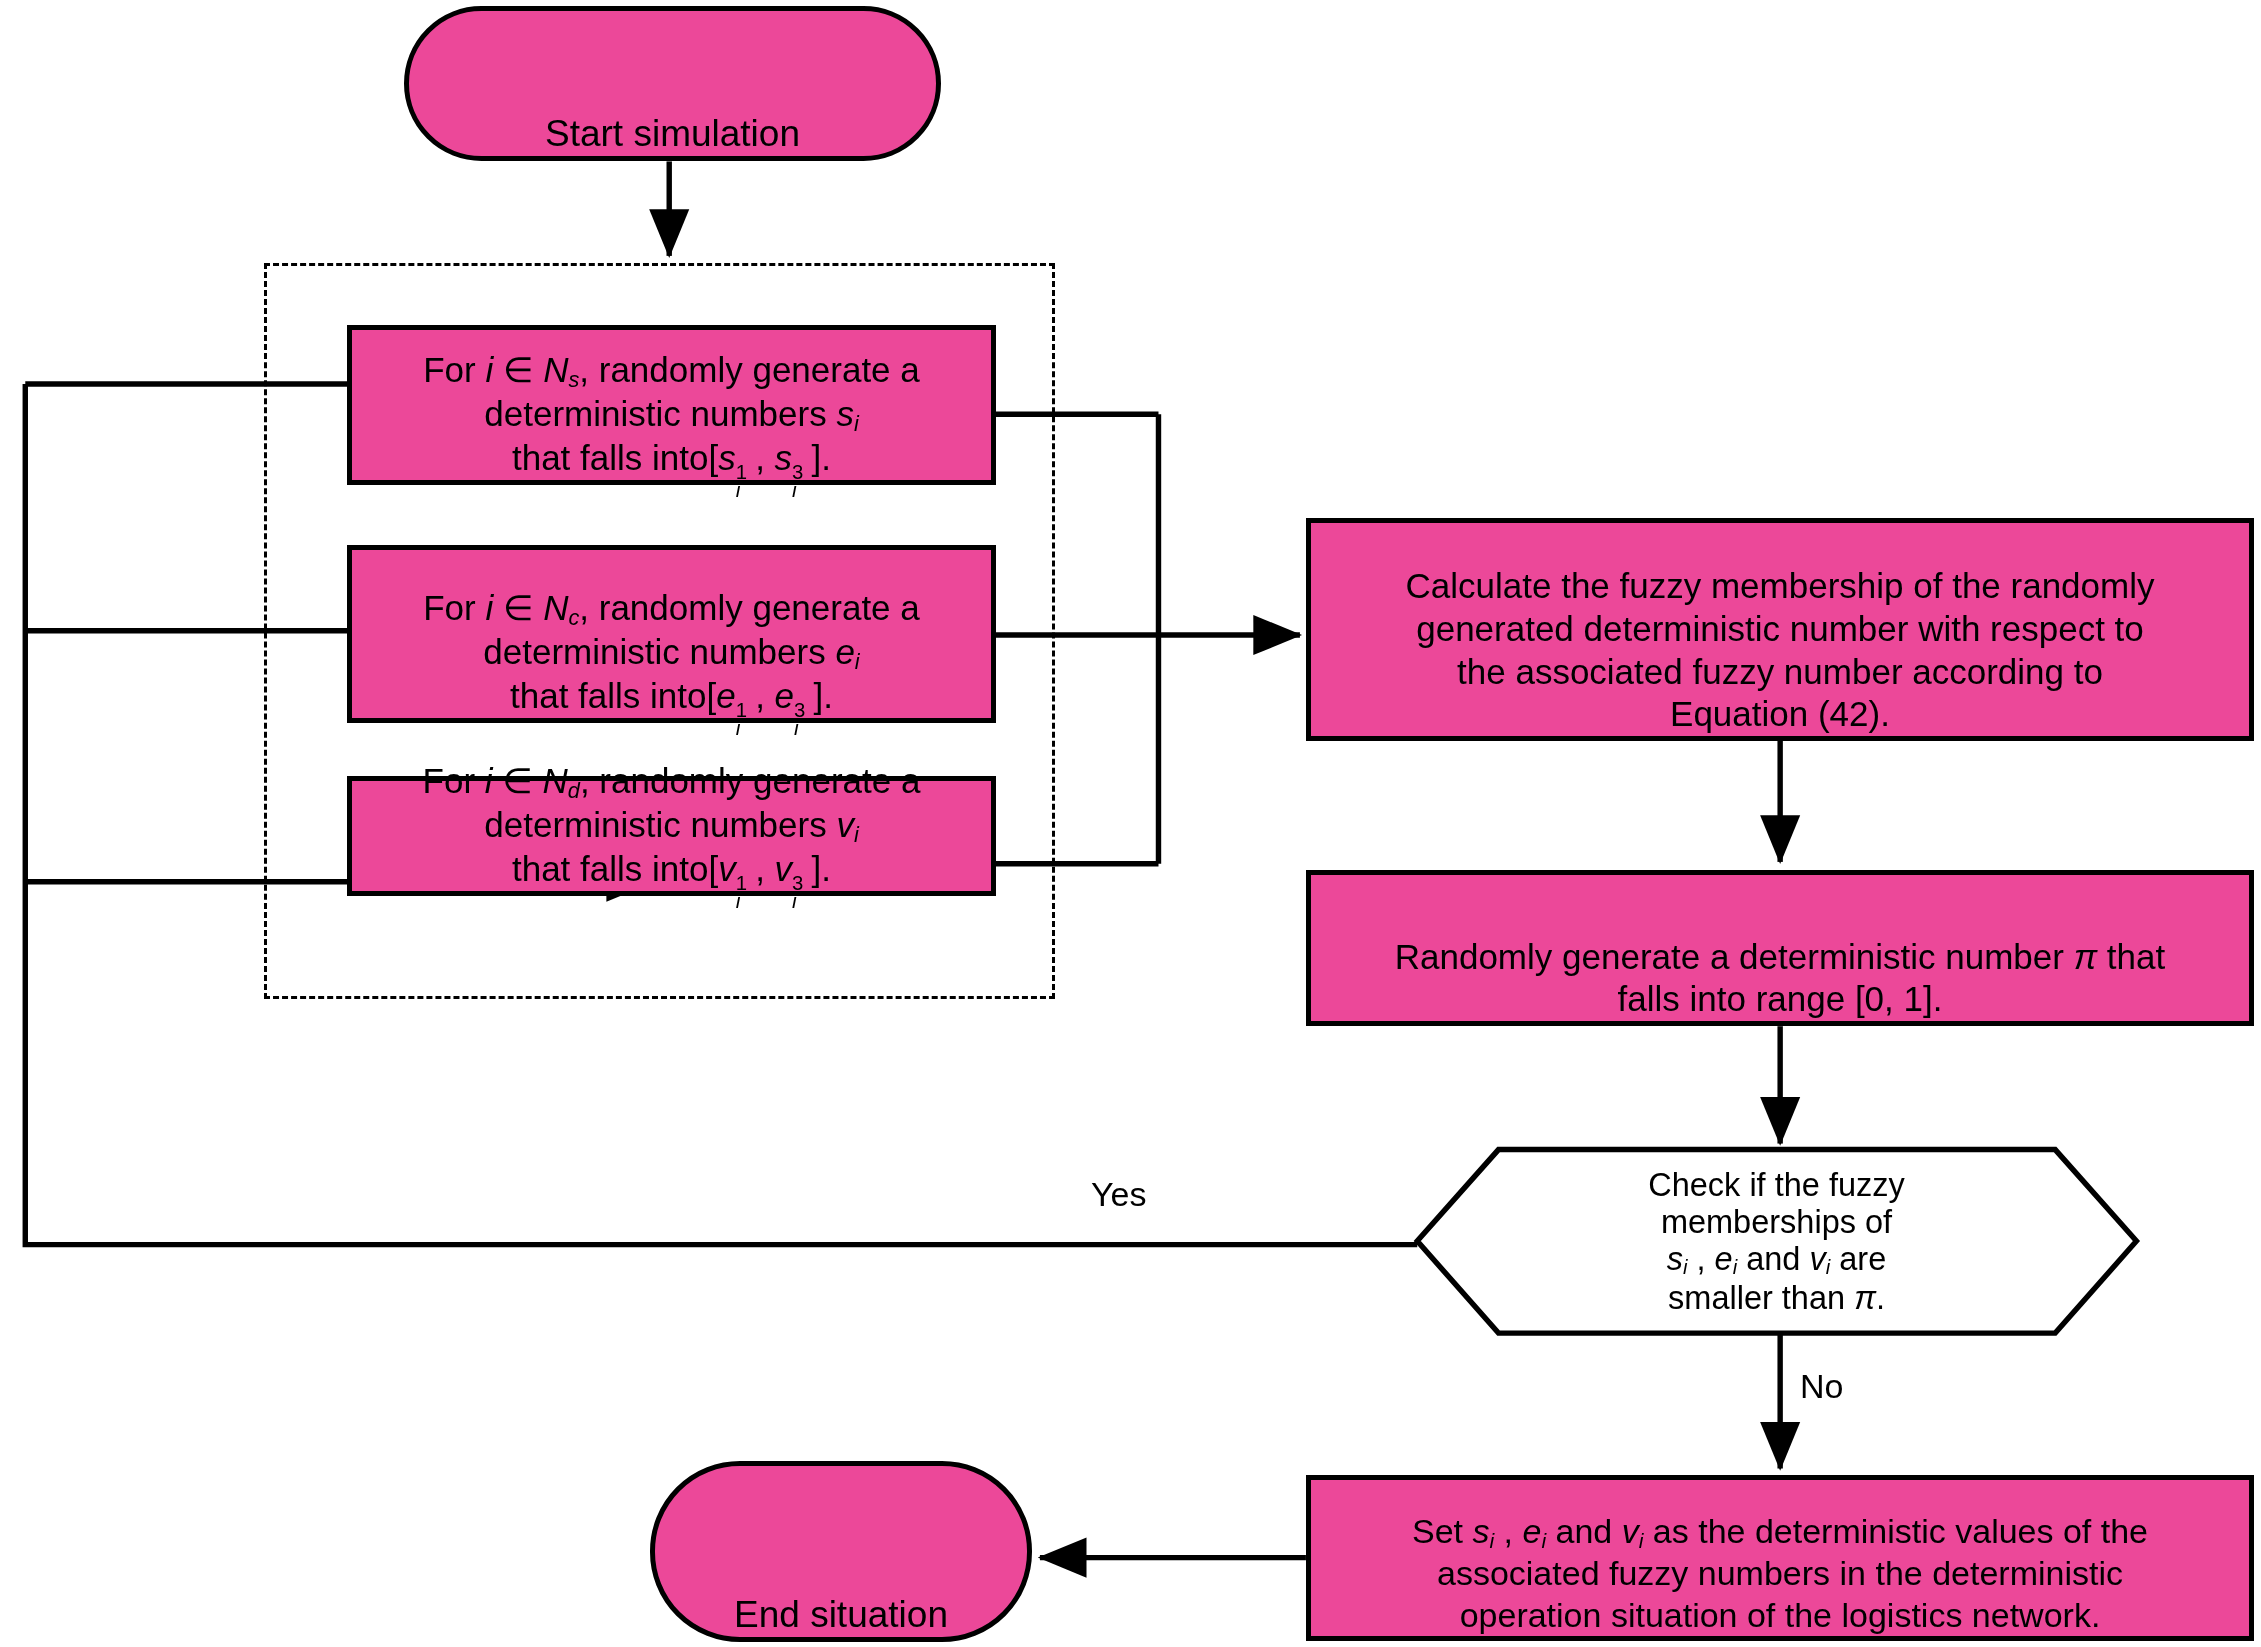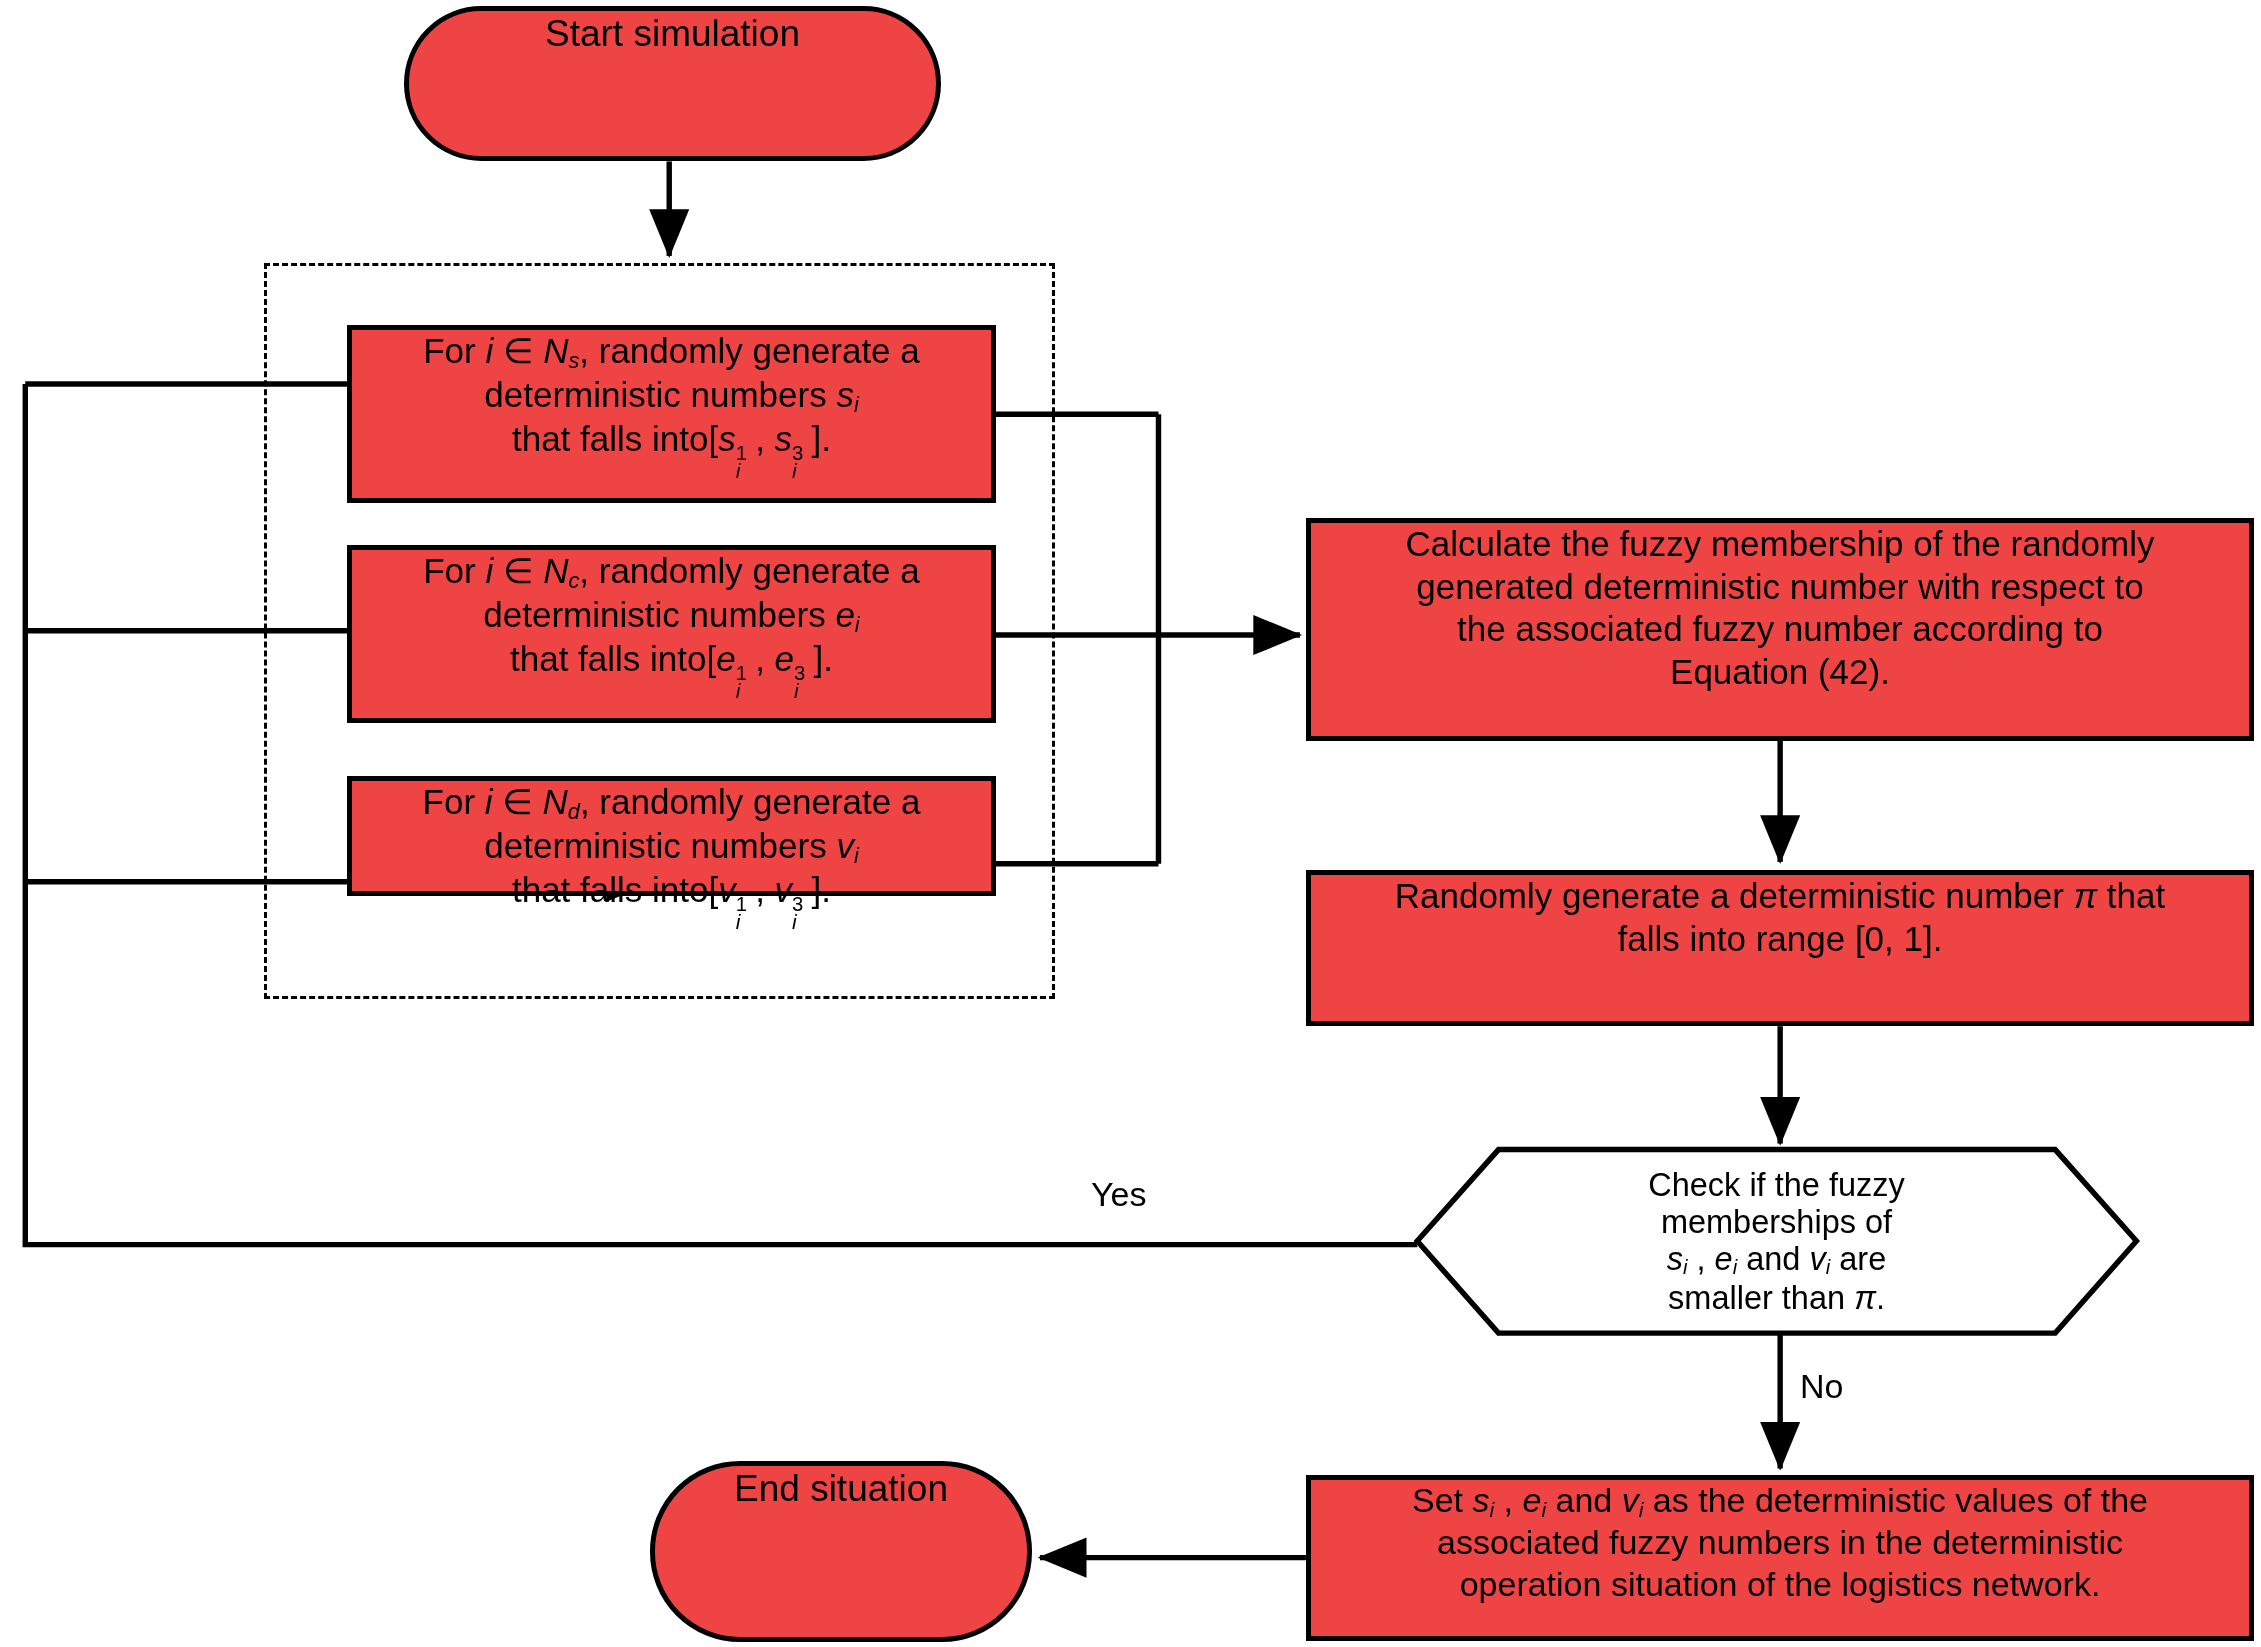--- a/index.html
+++ b/index.html
@@ -1,22 +1,22 @@
 <!DOCTYPE html>
 <html style="font-size:9.6px"><head>
 <meta charset="utf-8">
 <style>
   html,body{margin:0;padding:0;background:#fff;}
   body{width:2261px;height:1648px;position:relative;overflow:hidden;
        font-family:"Liberation Sans",sans-serif;color:#000;}
   #canvas{position:absolute;left:0;top:0;width:2261px;height:1648px;}
   svg.lines{position:absolute;left:0;top:0;width:2261px;height:1648px;pointer-events:none;}
 
-  .node{position:absolute;box-sizing:border-box;display:flex;align-items:flex-start;
-        justify-content:center;text-align:center;background:#ef4444;}
+  .node{position:absolute;box-sizing:border-box;display:flex;align-items:flex-end;
+        justify-content:center;text-align:center;background:#ec4899;}
   .node .txt{display:block;line-height:1.22;padding:0 8.4px;}
 
   .pill{border:5.4px solid #000;border-radius:90px;}
   .rect{border:5.4px solid #000;}
   .dashed-group{position:absolute;box-sizing:border-box;border:3.6px dashed #000;background:transparent;}
 
   .hex{position:absolute;text-decoration:underline;}
   .hex .hexlabel{position:absolute;left:0;top:0;width:100%;height:100%;
       display:flex;align-items:center;justify-content:center;text-align:center;}
 
@@ -70,21 +70,21 @@
       <polygon fill="#fff" points="2490,1910 3415,1910 3550,2062 3415,2215 2490,2215 2355,2062"></polygon>
     </g>
   </svg>
 
   <div class="dashed-group" style="left:264px;top:263px;width:791px;height:736px;"></div>
 
   <div class="node pill" style="left:404px;top:6px;width:537px;height:155px;">
     <span class="txt f62">Start simulation</span>
   </div>
 
-  <div class="node rect" style="left:347px;top:325px;width:649px;height:178px;">
+  <div class="node rect" style="left:347px;top:325px;width:649px;height:160px;">
     <span class="txt f58">
       <span>For </span><i class="v">i</i><span> ∈ </span><i class="v">N</i><sub>s</sub><span>, randomly generate a</span><br>
       <span>deterministic numbers </span><i class="v">s</i><sub>i</sub><br>
       <span>that falls into[</span><i class="v">s</i><span class="ss"><sub>i</sub><sup>1</sup></span>&nbsp;&nbsp;<span>, </span><i class="v">s</i><span class="ss"><sub>i</sub><sup>3</sup></span>&nbsp;&nbsp;<span>].</span>
     </span>
   </div>
 
   <div class="node rect" style="left:347px;top:545px;width:649px;height:178px;">
     <span class="txt f58">
       <span>For </span><i class="v">i</i><span> ∈ </span><i class="v">N</i><sub>c</sub><span>, randomly generate a</span><br>

